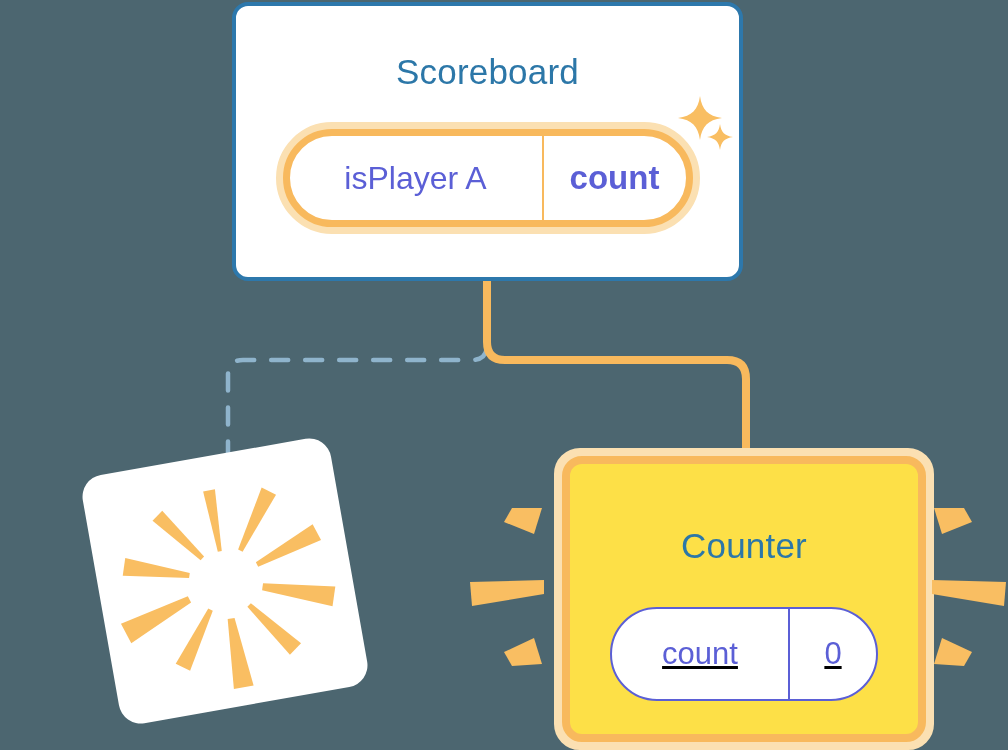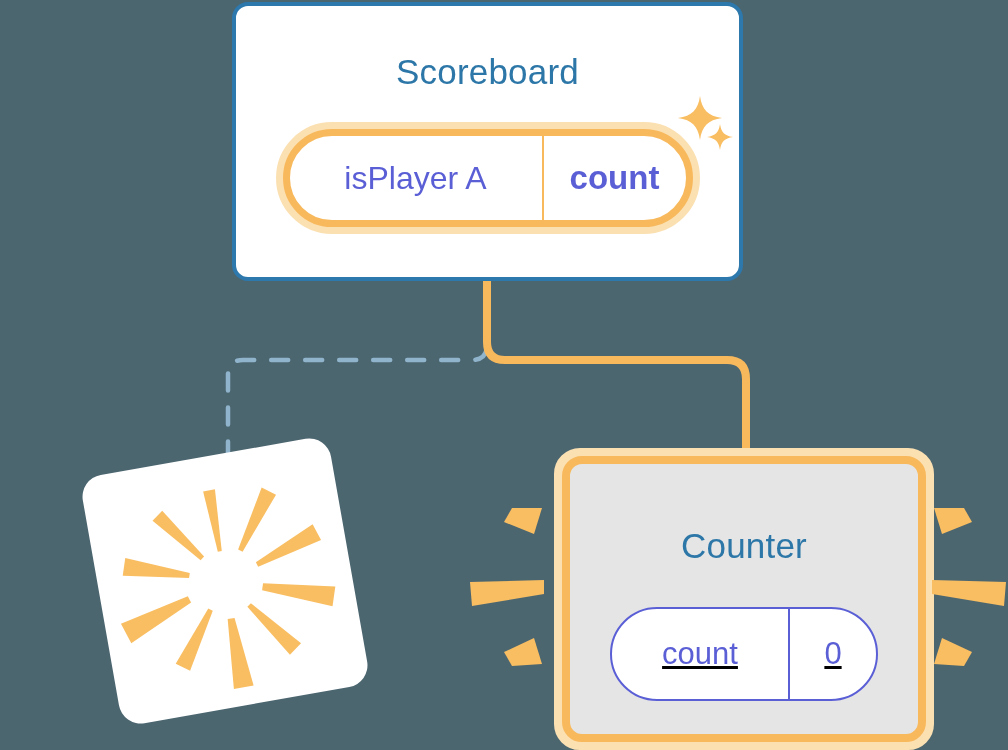--- a/index.html
+++ b/index.html
@@ -120,21 +120,21 @@
     border: 8px solid #FBE0B2;
     background: #FBE0B2;
     z-index: 4;
   }
   .card-counter-inner {
     width: 100%;
     height: 100%;
     box-sizing: border-box;
     border-radius: 20px;
     border: 8px solid #F8B95D;
-    background: #e5e5e5;
+    background: #fde047;
   }
   .counter-title {
     margin-top: 62px;
   }
   .pill-plain {
     top: 151px;
     width: 268px;
     height: 94px;
     box-sizing: border-box;
     border-radius: 999px;

